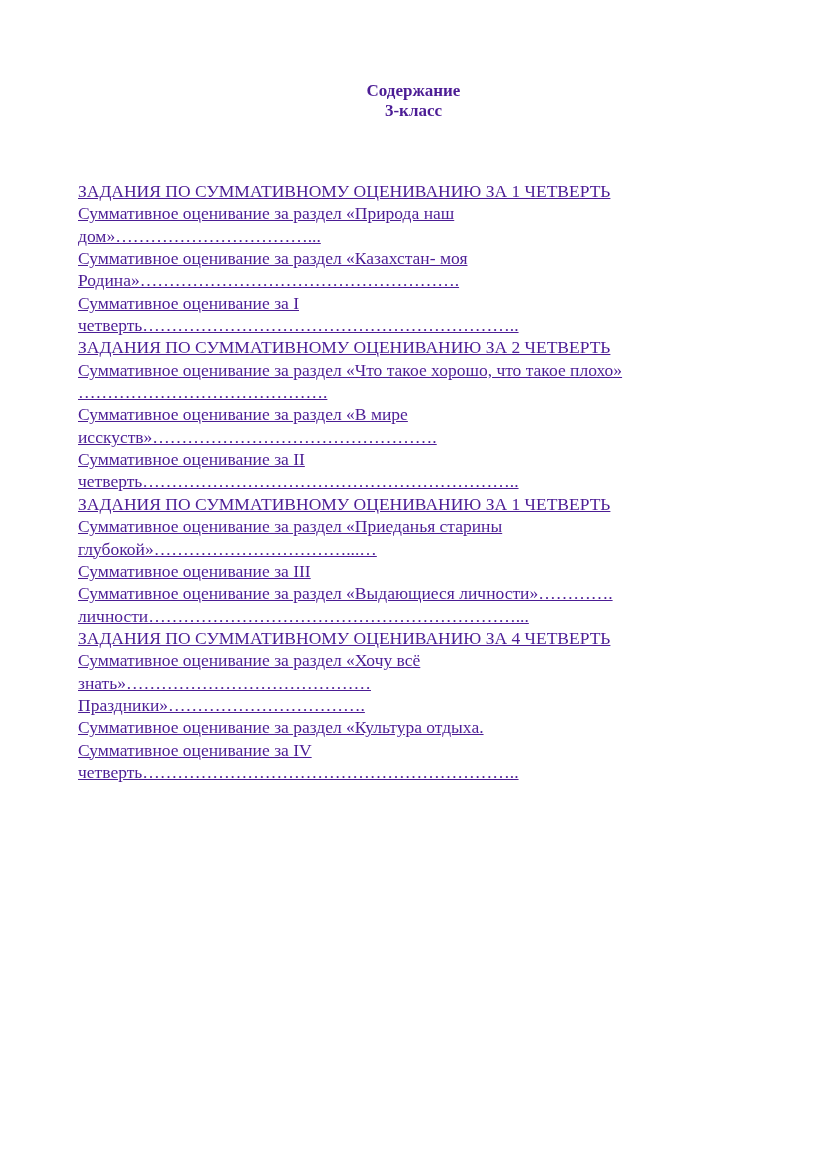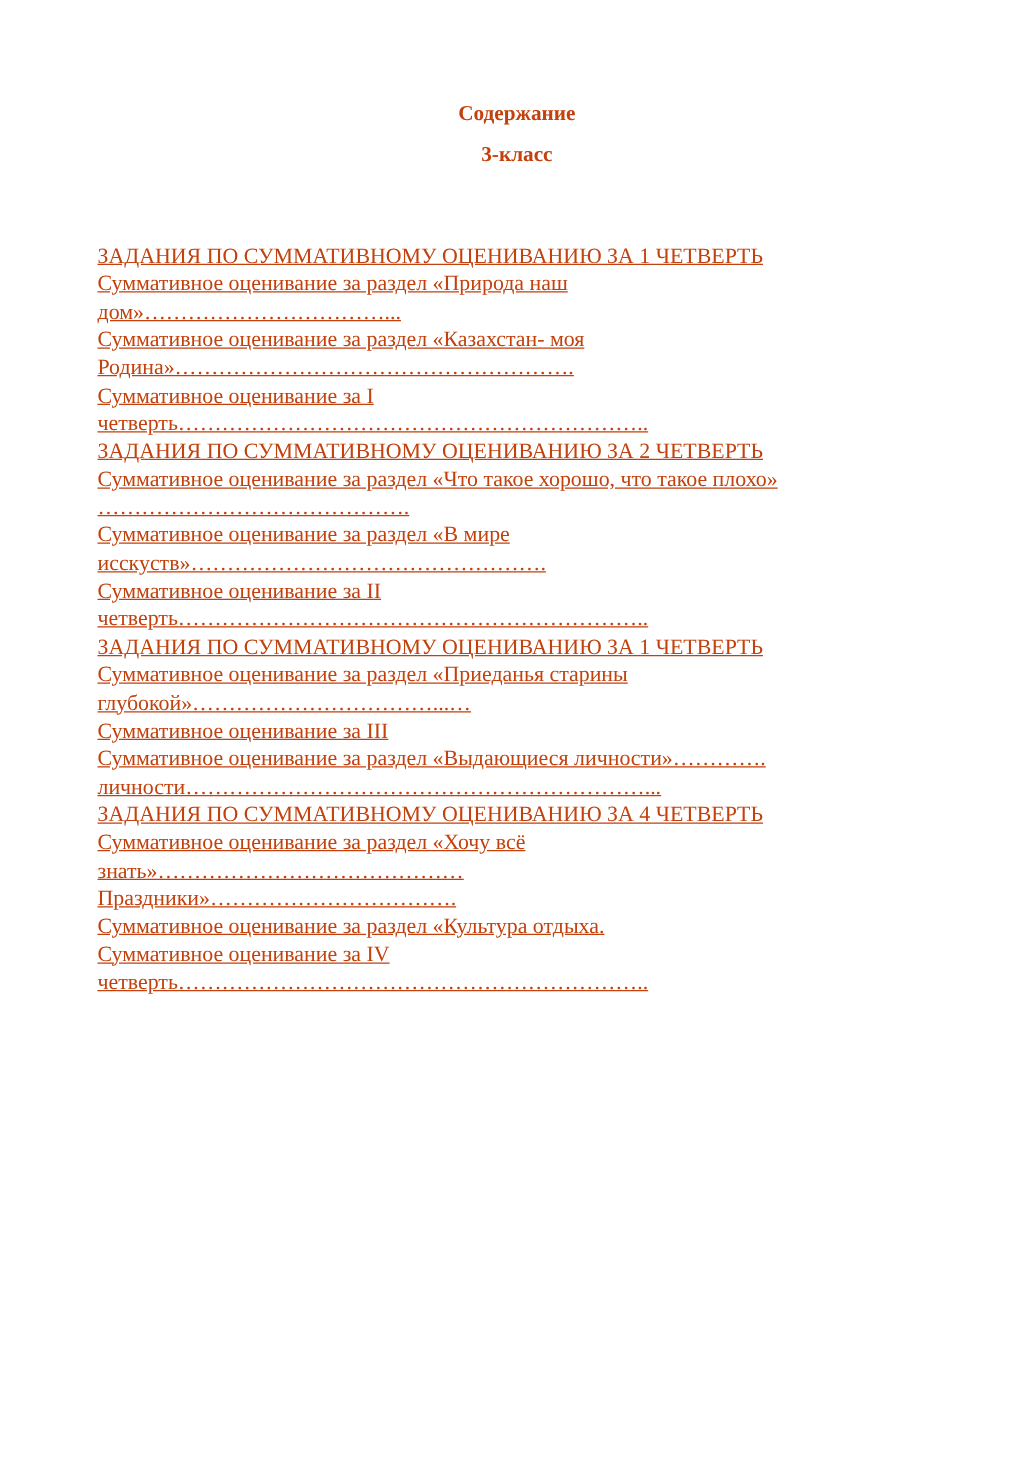--- a/index.html
+++ b/index.html
@@ -5,33 +5,32 @@
   html, body {
     margin: 0;
     padding: 0;
     background: #ffffff;
   }
   .page {
     position: relative;
     width: 827px;
     height: 1170px;
     background: #ffffff;
-    color: #c2410c;
+    color: #4c1d95;
     font-family: "Liberation Serif", serif;
     overflow: hidden;
   }
   .doc-title {
     padding-top: 81px;
     text-align: center;
     font-weight: bold;
     font-size: 17px;
     line-height: 20px;
   }
   .doc-subtitle {
-    margin-top: 13px;
     text-align: center;
     font-weight: bold;
     font-size: 17px;
     line-height: 20px;
   }
   .toc {
     margin: 59px 55px 0 78px;
     font-size: 17.5px;
     line-height: 22.35px;
     white-space: nowrap;

